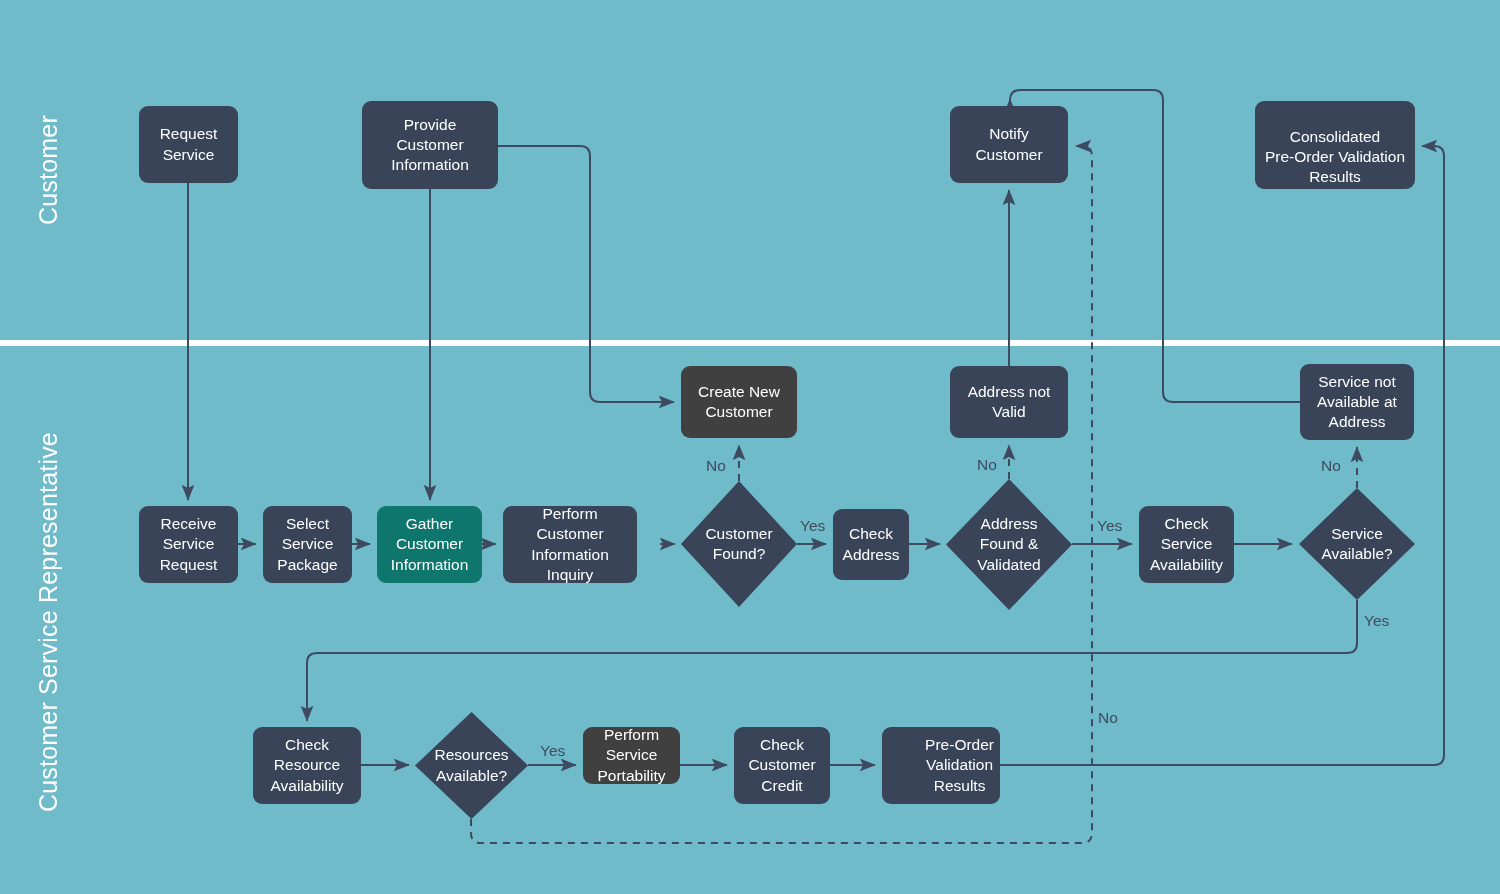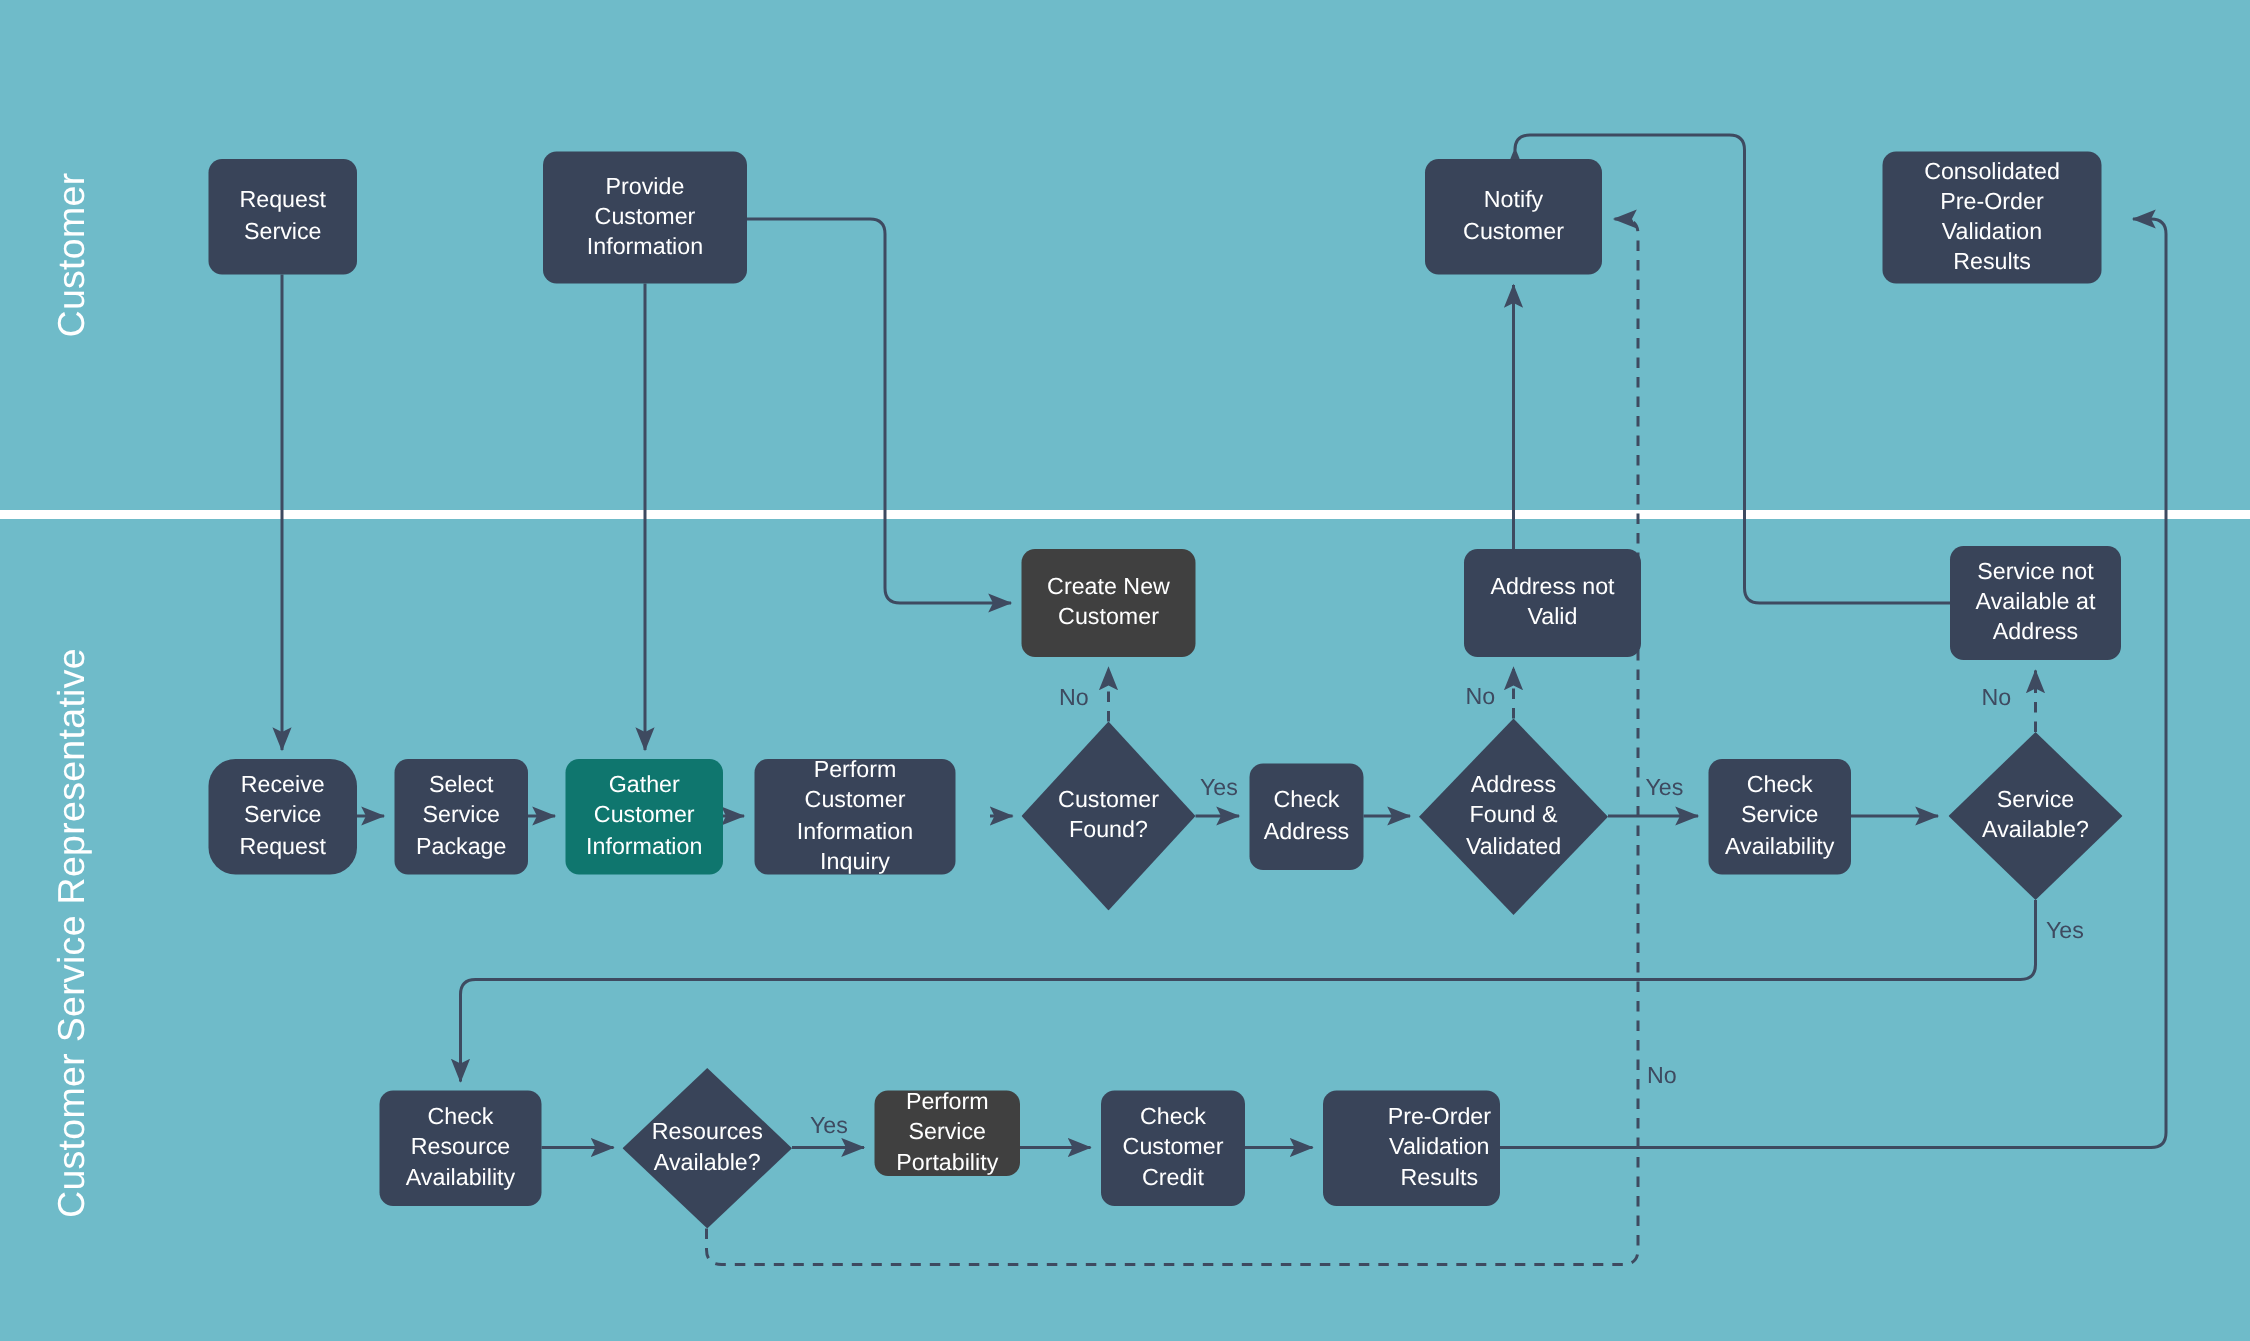--- a/index.html
+++ b/index.html
@@ -99,37 +99,37 @@
   </div>
 
   <div class="node" style="left: 362px; top: 101px; width: 136px; height: 88px; background: rgb(57, 68, 89);">
     <span>Provide<br>Customer<br>Information</span>
   </div>
 
   <div class="node" style="left: 950px; top: 106px; width: 118px; height: 77px; background: rgb(57, 68, 89);">
     <span>Notify<br>Customer</span>
   </div>
 
-  <div class="node" style="left: 1255px; top: 101px; width: 146px; height: 88px; background: rgb(57, 68, 89);">
+  <div class="node" style="left: 1255px; top: 101px; width: 160px; height: 88px; background: rgb(57, 68, 89); align-items: flex-end;">
     <span>Consolidated<br>Pre-Order Validation<br>Results</span>
   </div>
 
   <div class="node" style="left: 681px; top: 366px; width: 116px; height: 72px; background: #404040;">
     <span>Create New<br>Customer</span>
   </div>
 
-  <div class="node" style="left: 976px; top: 366px; width: 118px; height: 72px; background: rgb(57, 68, 89);">
+  <div class="node" style="left: 950px; top: 366px; width: 118px; height: 72px; background: rgb(57, 68, 89);">
     <span>Address not<br>Valid</span>
   </div>
 
   <div class="node" style="left: 1300px; top: 364px; width: 114px; height: 76px; background: rgb(57, 68, 89);">
     <span>Service not<br>Available at<br>Address</span>
   </div>
 
-  <div class="node" style="left: 139px; top: 506px; width: 99px; height: 77px; background: rgb(57, 68, 89); border-radius: 18px;">
+  <div class="node" style="left: 139px; top: 506px; width: 99px; height: 77px; background: rgb(57, 68, 89);">
     <span>Receive<br>Service<br>Request</span>
   </div>
 
   <div class="node" style="left: 263px; top: 506px; width: 89px; height: 77px; background: rgb(57, 68, 89);">
     <span>Select<br>Service<br>Package</span>
   </div>
 
   <div class="node" style="left: 377px; top: 506px; width: 105px; height: 77px; background: #0f766e;">
     <span>Gather<br>Customer<br>Information</span>
   </div>

